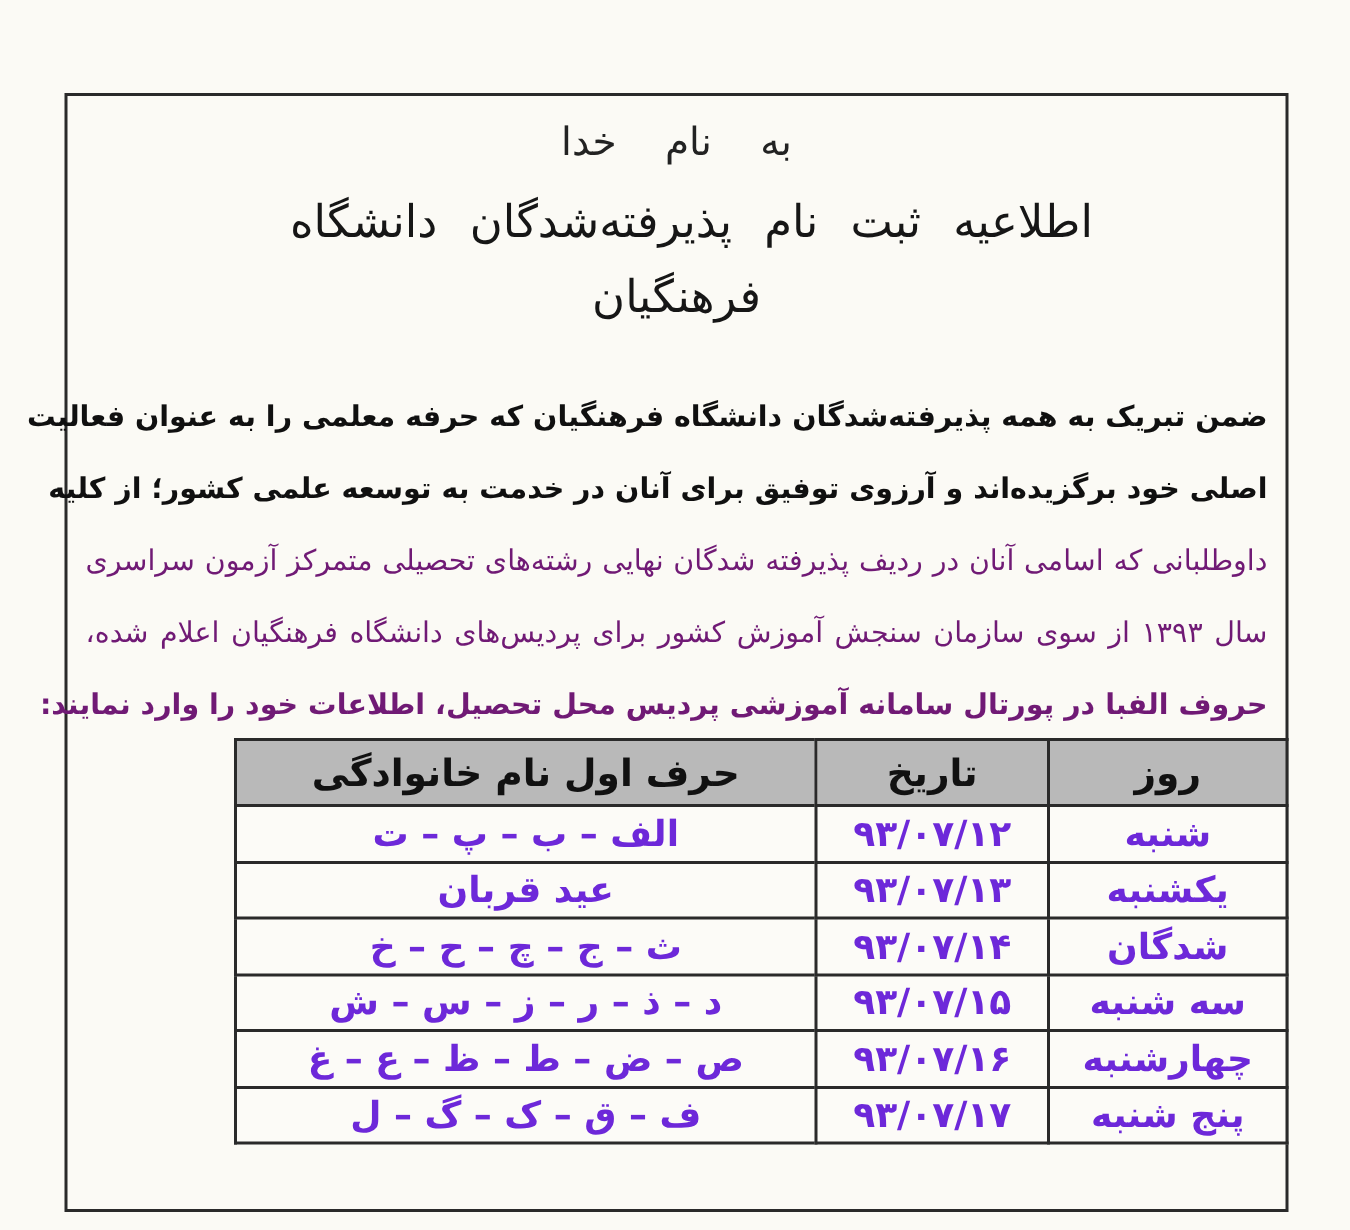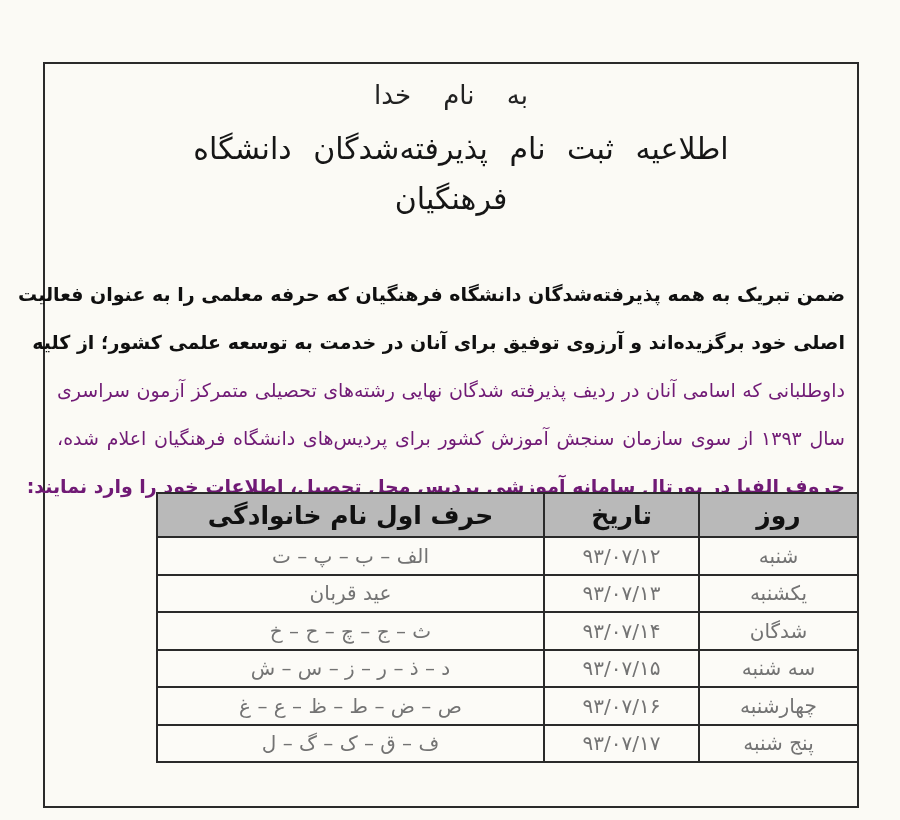--- a/index.html
+++ b/index.html
@@ -40,21 +40,21 @@
   }
   .main-title-2{
     margin-top:8px;
     font-size:30px;
     line-height:42px;
     letter-spacing:11px;
     color:#161616;
   }
   .paragraph{
     position:absolute;
-    top:206px;
+    top:190px;
     right:12px;left:12px;
   }
   .para-line{
     font-size:19px;
     line-height:48px;
     height:48px;
     text-align:justify;
     text-align-last:justify;
     white-space:nowrap;
     color:#701a75;
@@ -79,22 +79,23 @@
   }
   table.schedule th{
     height:42px;
     background:#b9b9b9;
     font-size:25px;
     font-weight:bold;
     color:#111;
   }
   table.schedule td{
     height:35.5px;
-    font-size:20px;
-    color:#737373;
+    font-size:24px;
+    color:#6d28d9;
+    font-weight:bold;
   }
   col.c-day{ width:159px; }
   col.c-date{ width:155px; }
   col.c-letters{ width:387px; }
 </style>
 </head>
 <body>
 
 <div class="page">
   <div class="frame">

